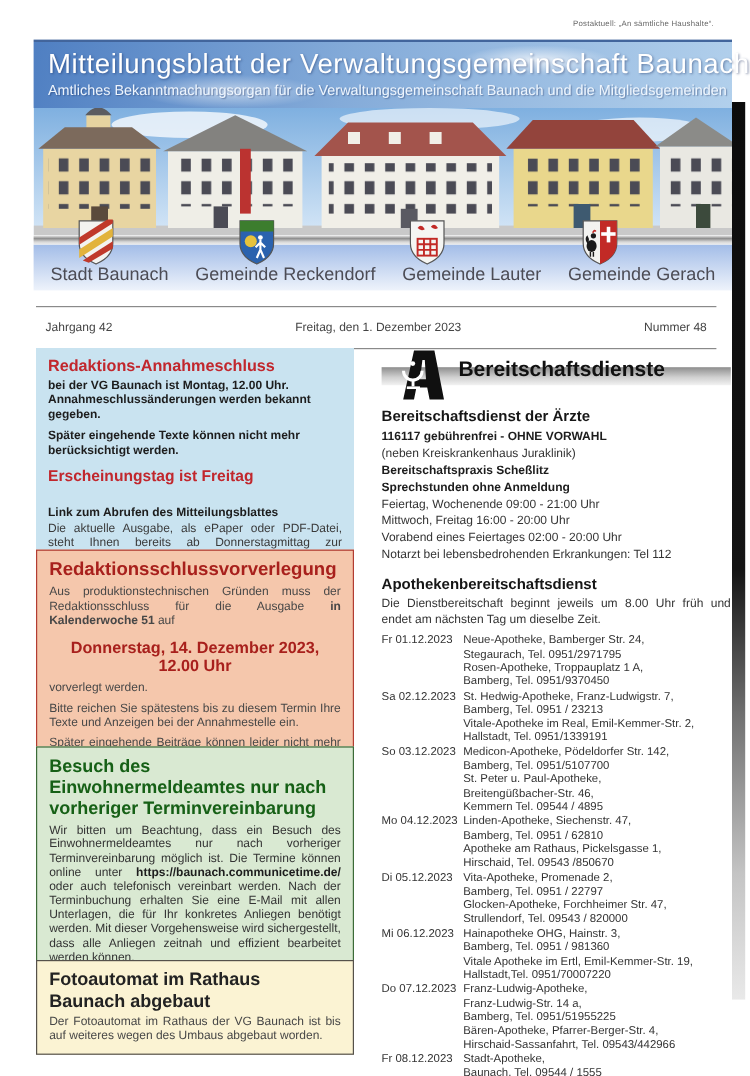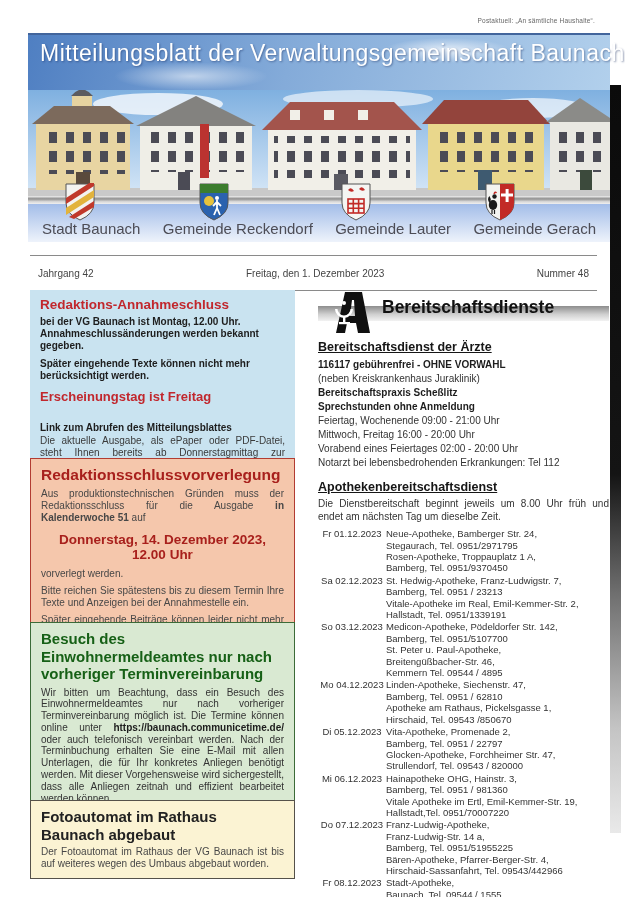--- a/index.html
+++ b/index.html
@@ -53,39 +53,40 @@
   .box-foto{top:800px;background:#fbf3d3;border:1px solid #55514a;}
   .box-foto .btitle{font-size:15px;line-height:17.5px;font-weight:bold;color:#222;margin:0 0 3px 0;}
   .box-foto p{color:#474747;text-align:justify;margin-bottom:0;}
   
   .rcol{position:absolute;top:290px;left:318px;width:291px;}
   .svc-header{position:relative;height:40px;}
   .svc-band{position:absolute;left:0;right:0;top:16px;height:15px;
     background:linear-gradient(#8d8d8d,#cfcfcf 55%,#f2f2f2);}
   .svc-logo{position:absolute;left:13px;top:0px;}
   .svc-title{position:absolute;left:64px;top:7px;font-size:17.5px;font-weight:bold;color:#111;}
-  .rcol h2{font-size:12.5px;font-weight:bold;color:#161616;margin:10px 0 4px 0;text-decoration:underline;}
+  .rcol h2{font-size:12.5px;font-weight:bold;color:#161616;margin:10px 0 4px 0;}
   .rline{font-size:10px;line-height:14px;color:#333;}
   .rline.b{font-weight:bold;color:#1d1d1d;}
   .intro{font-size:10px;line-height:12.6px;text-align:justify;color:#333;margin:0 0 5px 0;}
   .ph-entry{display:flex;margin-bottom:1px;}
-  .ph-date{width:68px;flex:0 0 68px;font-size:9.5px;line-height:11.4px;color:#333;text-align:center;}
+  .ph-date{width:68px;flex:0 0 68px;font-size:9.5px;line-height:11.4px;color:#333;}
   .ph-lines{flex:1;}
   .ph-line{font-size:9.5px;line-height:11.4px;color:#333;}
 </style>
 </head>
 <body>
 
 <div class="page">
 
   <div class="postnote">Postaktuell: „An sämtliche Haushalte“.</div>
 
   <div class="masthead">
     <div class="banner">
       <h1>Mitteilungsblatt der Verwaltungsgemeinschaft Baunach</h1>
+      <div class="sub">Amtliches Bekanntmachungsorgan für die Verwaltungsgemeinschaft Baunach und die Mitgliedsgemeinden</div>
     </div>
 
     <svg class="photos" viewBox="0 0 582 106" preserveAspectRatio="none">
       <defs>
         <linearGradient id="sky" x1="0" y1="0" x2="0" y2="1">
           <stop offset="0" stop-color="#7fb0e0"></stop>
             <stop offset="1" stop-color="#d6e7f7"></stop>
         </linearGradient>
         <pattern id="win" width="17" height="19" patternUnits="userSpaceOnUse">
           <rect x="4" y="4" width="8" height="11" fill="#4b4b55"></rect>

